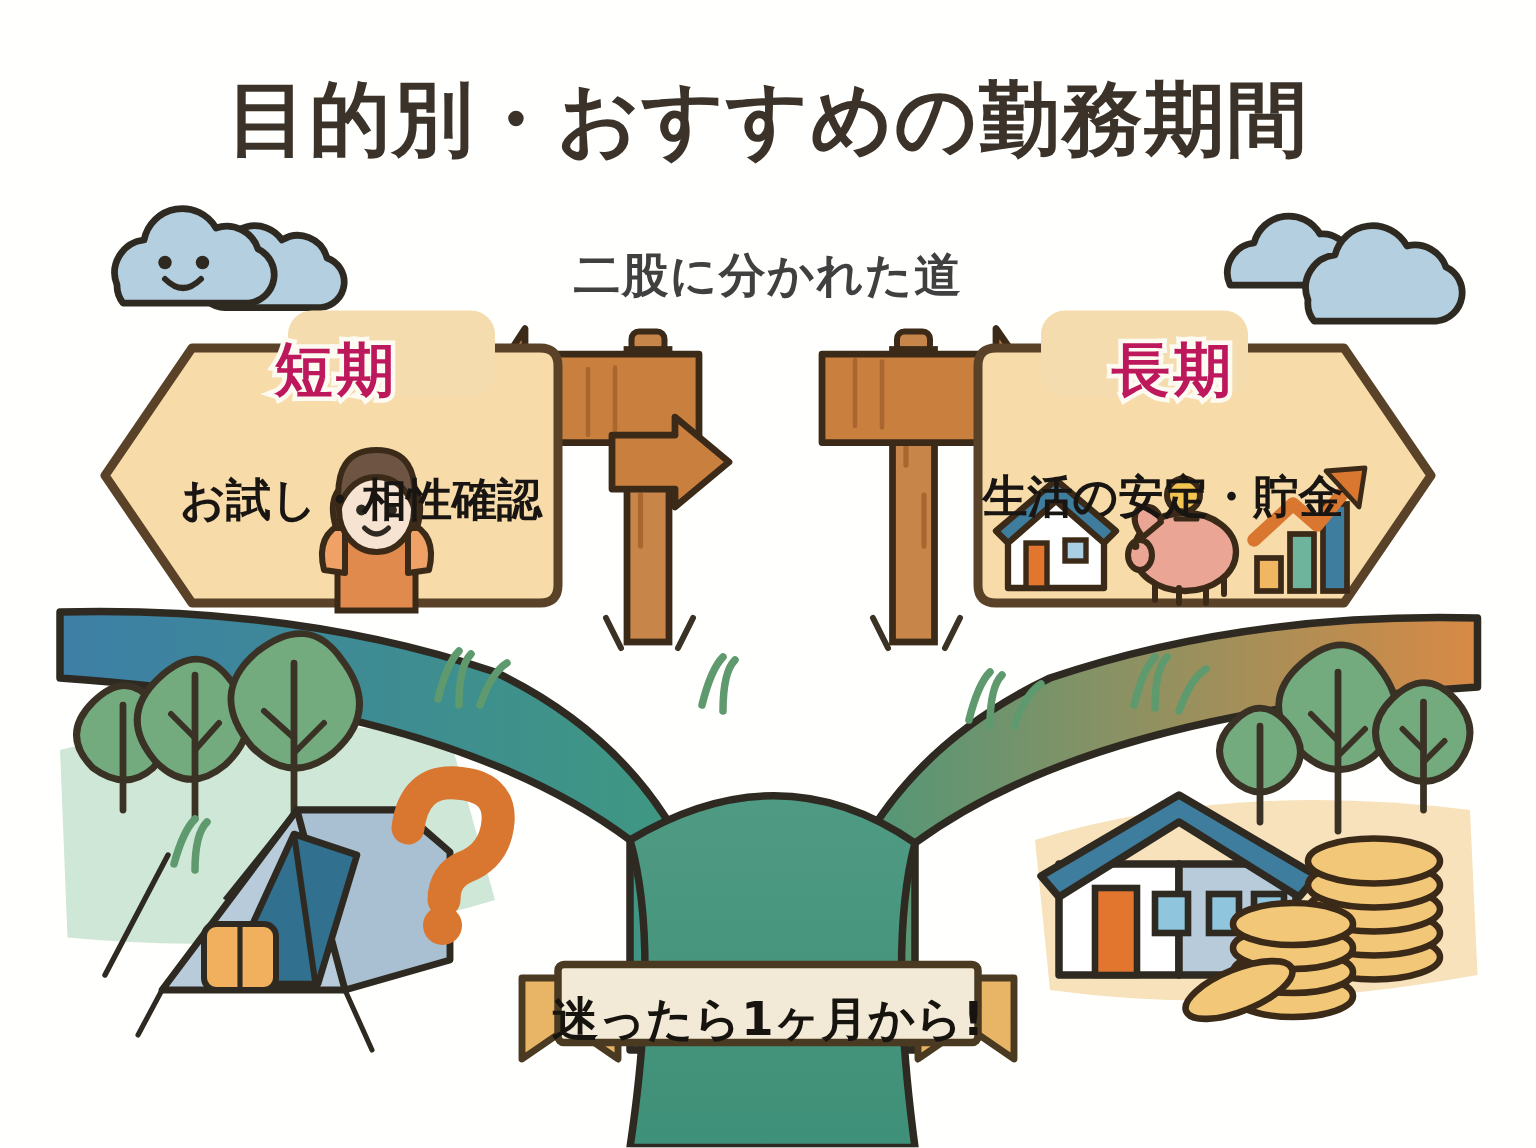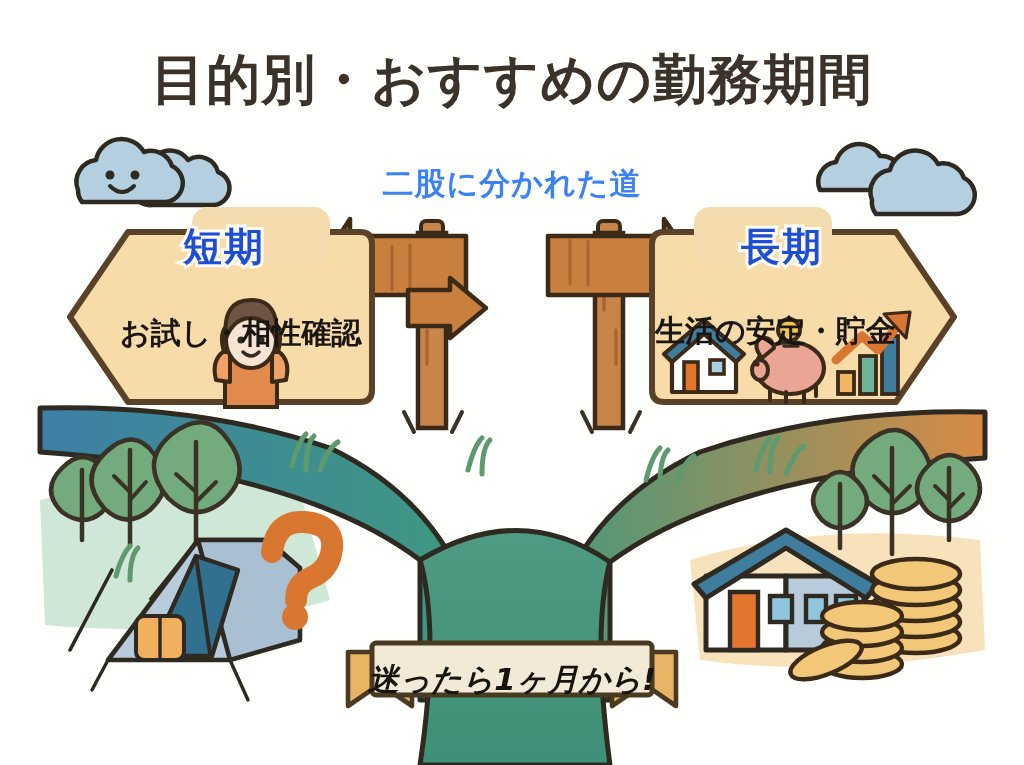--- a/index.html
+++ b/index.html
@@ -46,29 +46,29 @@
     white-space: nowrap;
   }
 
   
   #fork-subtitle {
     left: 0; right: 0;
     top: 163px;
     text-align: center;
     font-size: 31px;
     font-weight: 700;
-    color: #3b82f6;
+    color: #404040;
     letter-spacing: 1px;
   }
 
   
   .sign-head {
     font-size: 39px;
     font-weight: 700;
-    color: #1d4ed8;
+    color: #be185d;
     -webkit-text-stroke: 6px #fdfaf2;
     paint-order: stroke fill;
     letter-spacing: 2px;
   }
   .sign-sub {
     font-size: 30px;
     font-weight: 700;
     color: #191512;
     letter-spacing: 0px;
     margin-top: 36px;
@@ -80,21 +80,20 @@
 
   
   #banner-text {
     left: 0; right: 0;
     top: 659px;
     text-align: center;
     font-size: 31px;
     font-weight: 700;
     color: #17140f;
     letter-spacing: 0px;
-    font-style: italic;
   }
 </style>
 </head>
 <body>
 
 <div id="stage">
 
   <svg id="art" viewBox="0 0 1024 765">
     <defs>
       <linearGradient id="gradRoadLeft" x1="0" y1="0" x2="1" y2="0">

